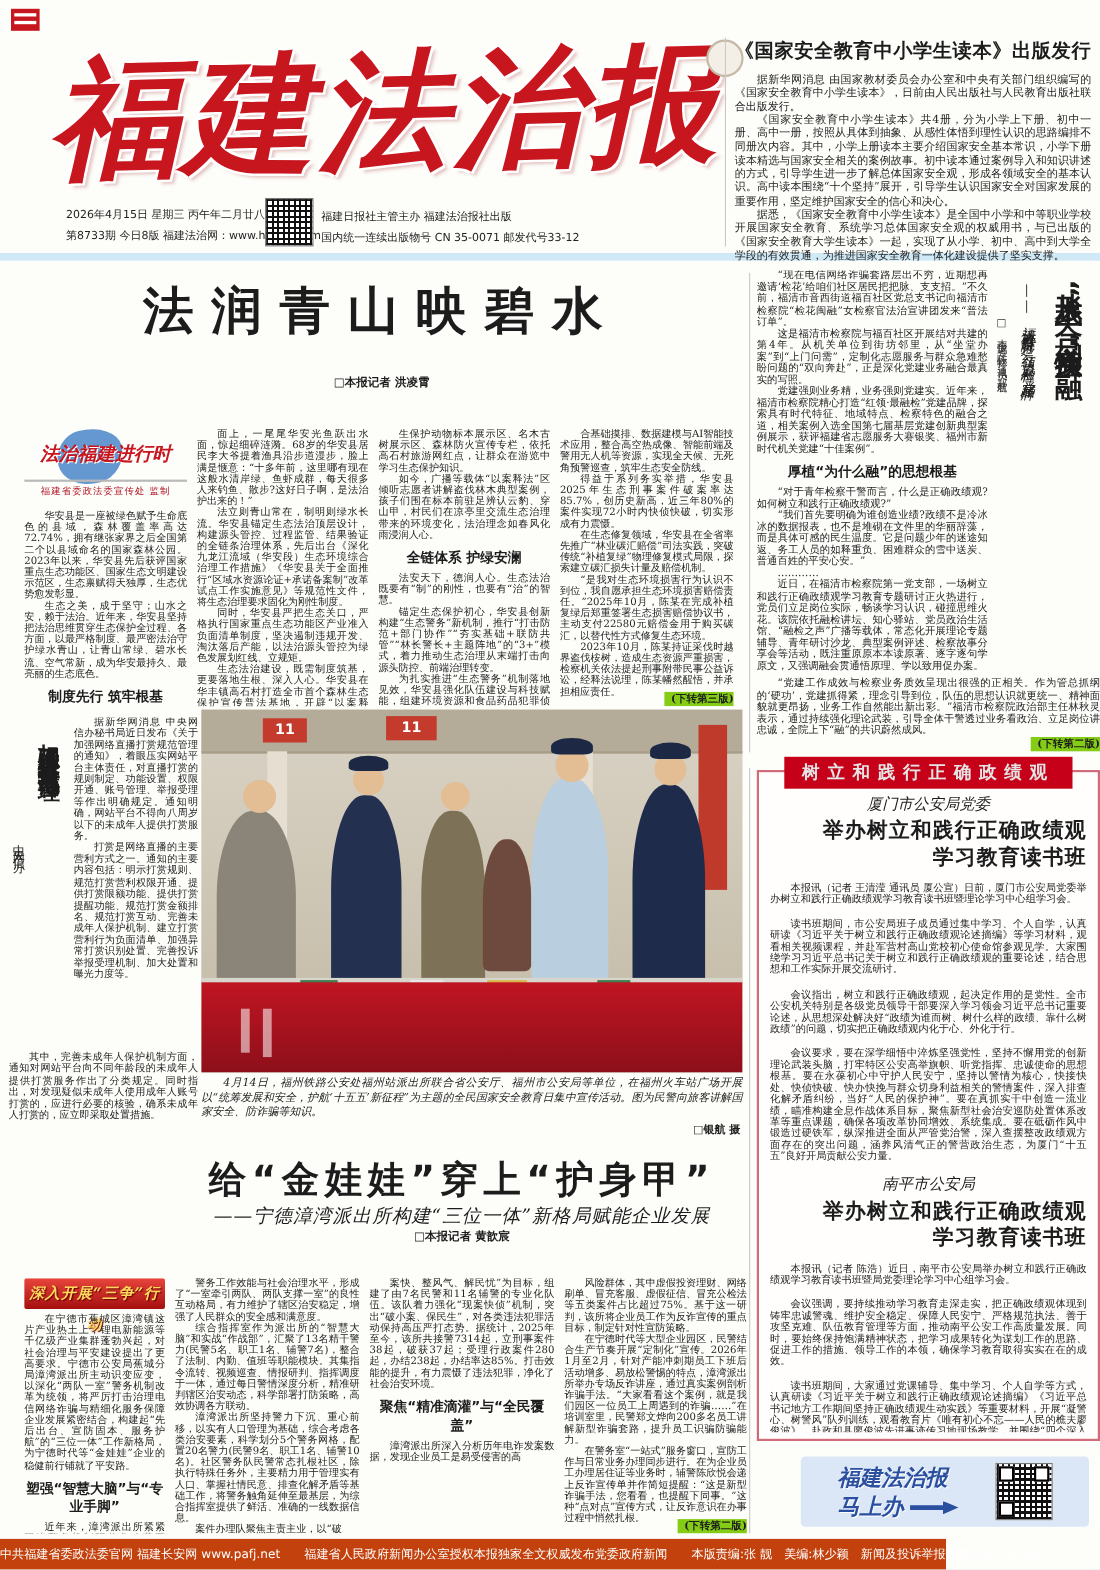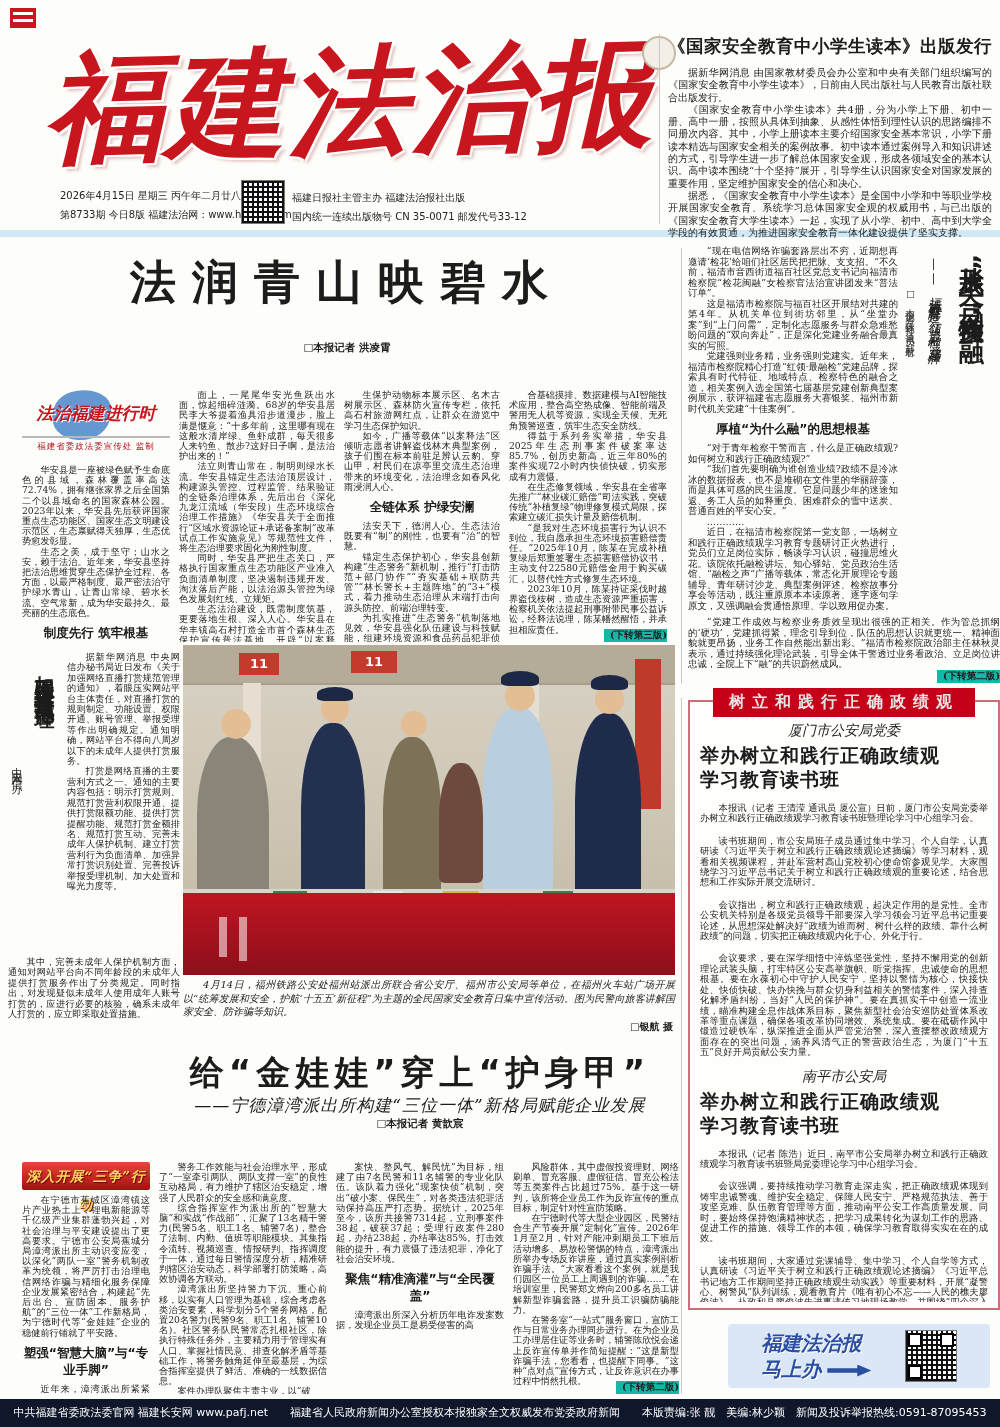--- a/index.html
+++ b/index.html
@@ -43,21 +43,21 @@
   .lead-cols{left:22px;top:358px;width:652px;height:284px;display:flex;gap:9px;overflow:hidden;}
   .lead-col{overflow:hidden;margin-top:32px;}
   .lc1{width:148px;} .lc2{width:156px;} .lc3{width:156px;} .lc4{width:158px;position:relative;}
   .lead-cols .para{font-size:9.2px;line-height:10.2px;}
   .logo-box{position:relative;height:72px;text-align:center;margin-bottom:3px;}
   .logo-map{position:absolute;left:30px;top:0;width:60px;height:50px;background:#4a86c8;opacity:.85;
       border-radius:42% 58% 46% 54%/52% 44% 56% 48%;transform:rotate(-14deg);}
   .logo-title{position:relative;font-style:italic;font-weight:bold;color:#c8161e;font-size:17px;line-height:46px;
       text-shadow:1px 1px 0 #fff;white-space:nowrap;}
   .logo-sub{position:relative;font-size:8.5px;color:#b01020;border-top:2px solid #b9b9b9;padding-top:3px;letter-spacing:1px;}
-  .jump{position:absolute;right:0;bottom:0;background:#14b8a6;font-weight:bold;font-size:9.6px;padding-left:6px;}
+  .jump{position:absolute;right:0;bottom:0;background:#84cc16;font-weight:bold;font-size:9.6px;padding-left:6px;}
   
   .ra{left:688px;top:246px;width:312px;height:442px;}
   .ra-top{display:flex;height:366px;overflow:hidden;}
   .ra-body{width:210px;overflow:hidden;}
   .ra-body .para{font-size:9.4px;line-height:10.5px;}
   .ra-byline{writing-mode:vertical-rl;width:18px;font-size:9.5px;letter-spacing:2px;padding-top:42px;color:#333;}
   .ra-subtitle{writing-mode:vertical-rl;width:26px;font-size:12.5px;font-style:italic;letter-spacing:2px;padding-top:12px;}
   .ra-title{writing-mode:vertical-rl;width:56px;font-size:25px;font-weight:bold;letter-spacing:2px;
       font-family:"DejaVu Sans","Liberation Sans",sans-serif;line-height:54px;height:100%;}
   .ra-bottom{position:relative;margin-top:5px;min-height:66px;}
@@ -101,34 +101,34 @@
   .banner3z{height:28px;margin-bottom:5px;background:linear-gradient(180deg,#e8453c,#a50f0f);
       color:#ffd95e;font-weight:bold;font-style:italic;text-align:center;line-height:28px;font-size:13.5px;
       letter-spacing:1px;text-shadow:1px 1px 1px #6d0000;border-radius:2px;}
   
   .pbox{left:688px;top:700px;width:308px;height:606px;border:2px solid #cf6b7a;background:#fffefd;}
   .pbox-header{position:absolute;top:-14px;left:50%;transform:translateX(-50%);background:#c50018;color:#e5e5e5;
       font-weight:bold;font-size:16px;letter-spacing:7px;padding:4px 16px;white-space:nowrap;
       font-family:"DejaVu Sans","Liberation Sans",sans-serif;}
   .pbox-inner{padding:18px 10px 4px;height:578px;overflow:hidden;}
   .pb-kicker{text-align:center;font-style:italic;font-size:14px;margin:2px 0 3px;}
-  .pb-title{text-align:left;font-weight:bold;font-size:19px;line-height:24px;letter-spacing:1px;}
+  .pb-title{text-align:right;font-weight:bold;font-size:19px;line-height:24px;letter-spacing:1px;}
   .pbox .para{font-size:9.3px;line-height:10.4px;margin-top:12px;}
   .pb-paras{margin-top:6px;margin-bottom:10px;}
   
   .ad{left:728px;top:1324px;width:262px;height:64px;background:#dbe7f6;border-radius:4px;display:flex;
       align-items:center;justify-content:space-evenly;overflow:hidden;}
   .ad-text{color:#2a4fa0;font-weight:bold;font-style:italic;font-size:20px;line-height:26px;white-space:nowrap;
       font-family:"DejaVu Sans","Liberation Sans",sans-serif;text-shadow:1px 1px 0 #fff;}
   .ad-arrow{display:inline-block;width:44px;height:12px;background:#2a4fa0;vertical-align:middle;margin-left:6px;
       clip-path:polygon(0 32%,68% 32%,68% 0,100% 50%,68% 100%,68% 68%,0 68%);}
   .ad-qr{position:relative;width:50px;height:50px;}
   .qr-eye{position:absolute;width:10px;height:10px;border:2px solid #000;background:#fff;}
   
-  .footer{left:0;top:1399px;width:1000px;height:28px;background:#0f172a;color:#fff;text-align:center;
+  .footer{left:0;top:1399px;width:860px;height:28px;background:#c2410c;color:#fff;text-align:center;
       font-size:11px;line-height:28px;font-family:"DejaVu Sans","Liberation Sans",sans-serif;white-space:nowrap;}
 </style>
 </head>
 <body>
 
 <div id="page">
 
   <div class="abs postal-mark">
       <i></i>
       <i></i>

